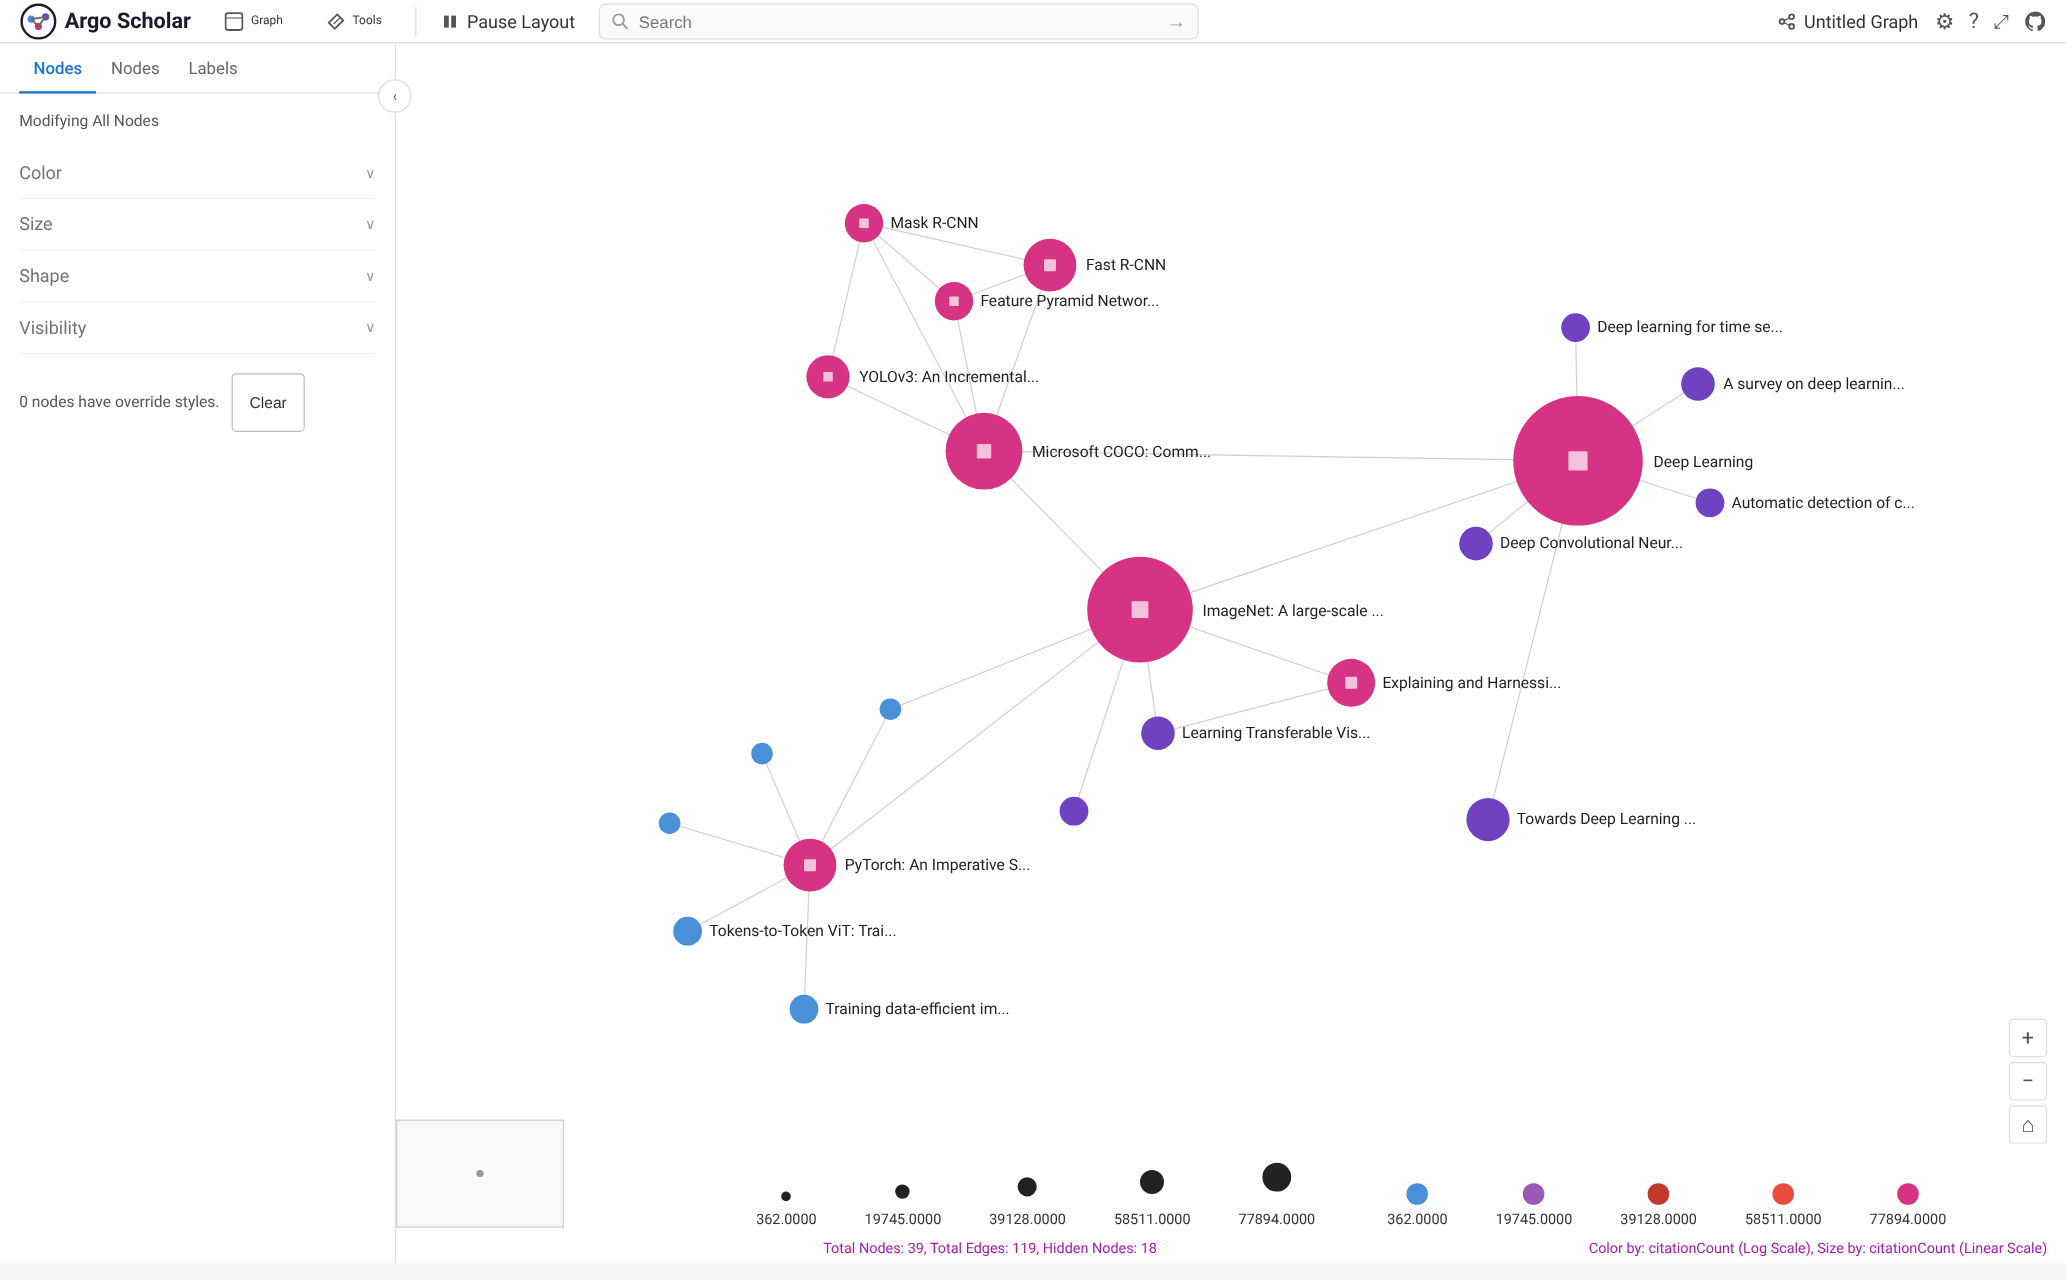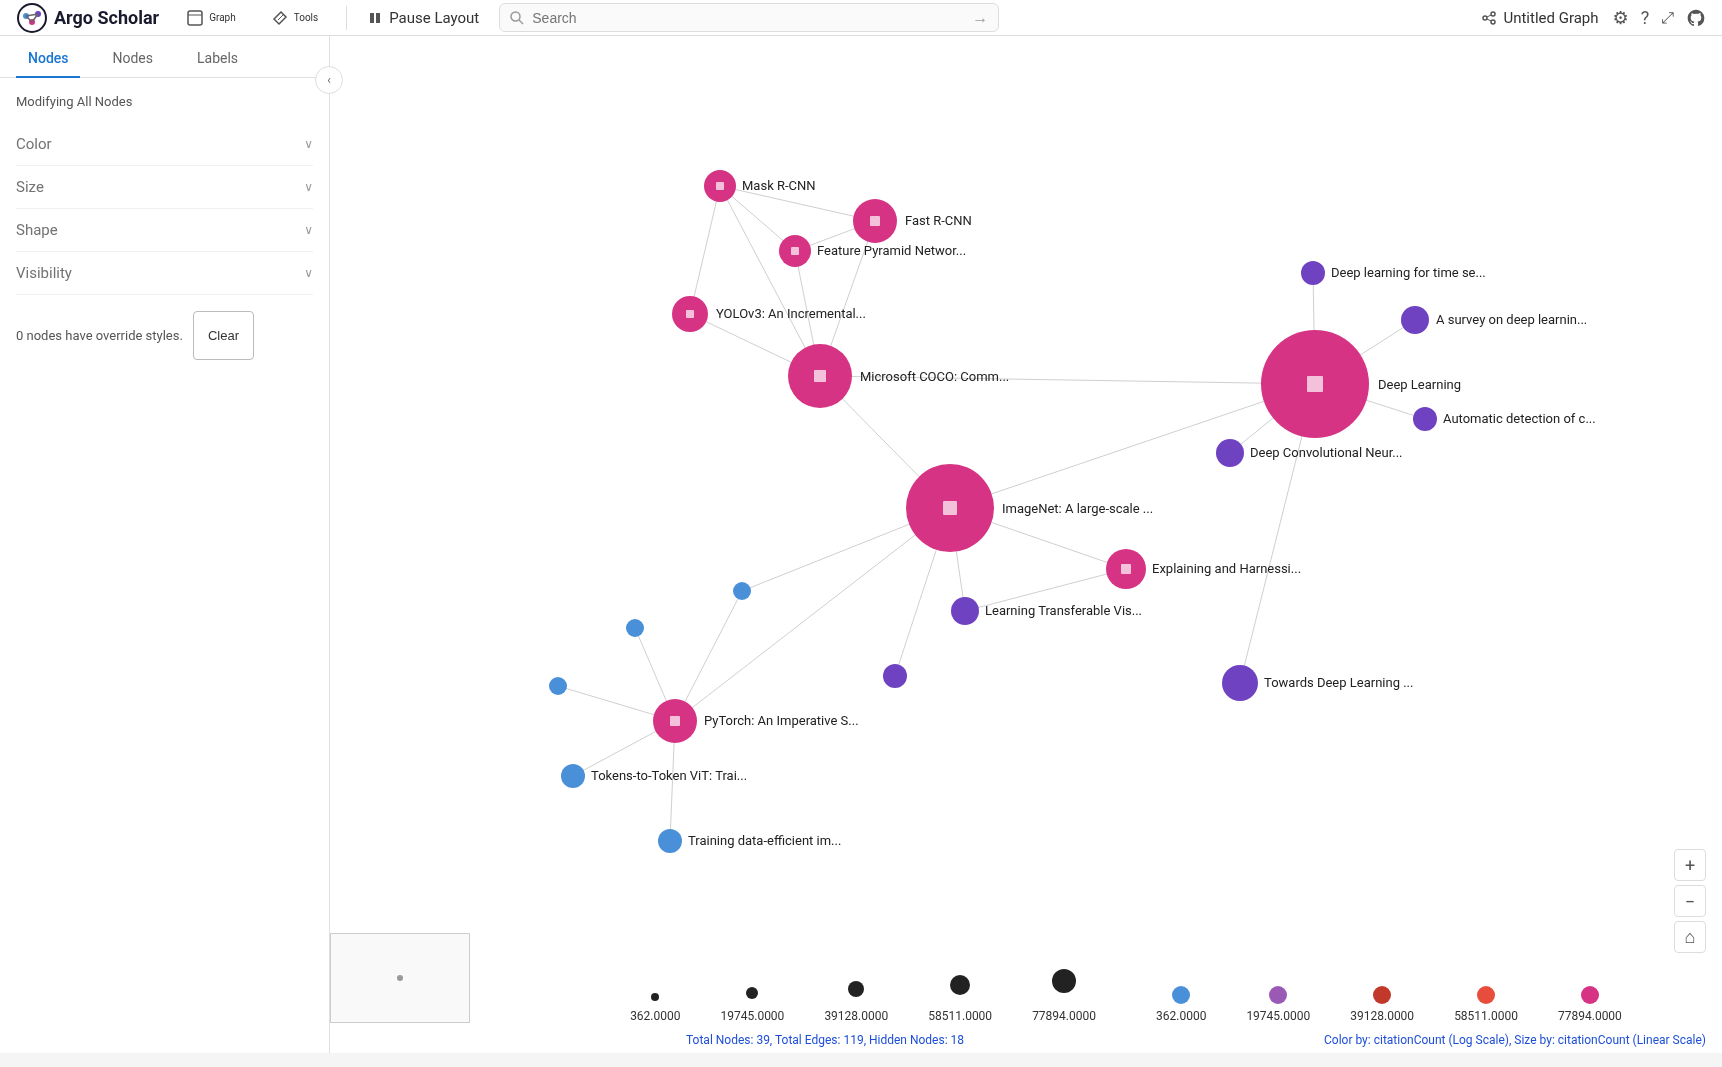--- a/index.html
+++ b/index.html
@@ -34,21 +34,21 @@
     #sidebar {
       width: 330px; background: #fff; border-right: 1px solid #e0e0e0;
       display: flex; flex-direction: column; position: relative; flex-shrink: 0;
     }
     .sidebar-collapse-btn {
       position: absolute; right: -14px; top: 30px; width: 28px; height: 28px;
       background: #fff; border: 1px solid #ddd; border-radius: 50%;
       display: flex; align-items: center; justify-content: center;
       cursor: pointer; z-index: 10; font-size: 12px; color: #666;
     }
-    .tabs { display: flex; border-bottom: 1px solid #e0e0e0; padding: 0 16px; gap: 20px; }
+    .tabs { display: flex; border-bottom: 1px solid #e0e0e0; padding: 0 16px; }
     .tab {
       padding: 14px 12px 10px; font-size: 14px; cursor: pointer; color: #666;
       border-bottom: 2px solid transparent; margin-bottom: -1px;
     }
     .tab.active { color: #1976d2; border-bottom-color: #1976d2; font-weight: 500; }
     .sidebar-content { padding: 16px; flex: 1; overflow-y: auto; }
     .section-title { font-size: 13px; color: #555; margin-bottom: 14px; }
     .property-row {
       display: flex; align-items: center; justify-content: space-between;
       padding: 12px 0; border-bottom: 1px solid #f0f0f0; cursor: pointer;
@@ -74,21 +74,21 @@
       display: flex; align-items: flex-end; justify-content: center; gap: 0;
       pointer-events: none;
     }
     .legend-item { display: flex; flex-direction: column; align-items: center; gap: 4px; margin: 0 20px; }
     .legend-label { font-size: 12px; color: #333; }
 
     
     #status-bar {
       position: absolute; bottom: 6px; left: 340px; right: 0;
       display: flex; justify-content: space-between; align-items: flex-start;
-      padding: 0 16px; font-size: 12px; color: #1d4ed8; pointer-events: none;
+      padding: 0 16px; font-size: 12px; color: #a21caf; pointer-events: none;
     }
 
     
     #zoom-controls {
       position: absolute; right: 16px; bottom: 100px;
       display: flex; flex-direction: column; gap: 4px;
     }
     .zoom-btn {
       width: 32px; height: 32px; background: #fff; border: 1px solid #ddd;
       border-radius: 4px; display: flex; align-items: center; justify-content: center;

